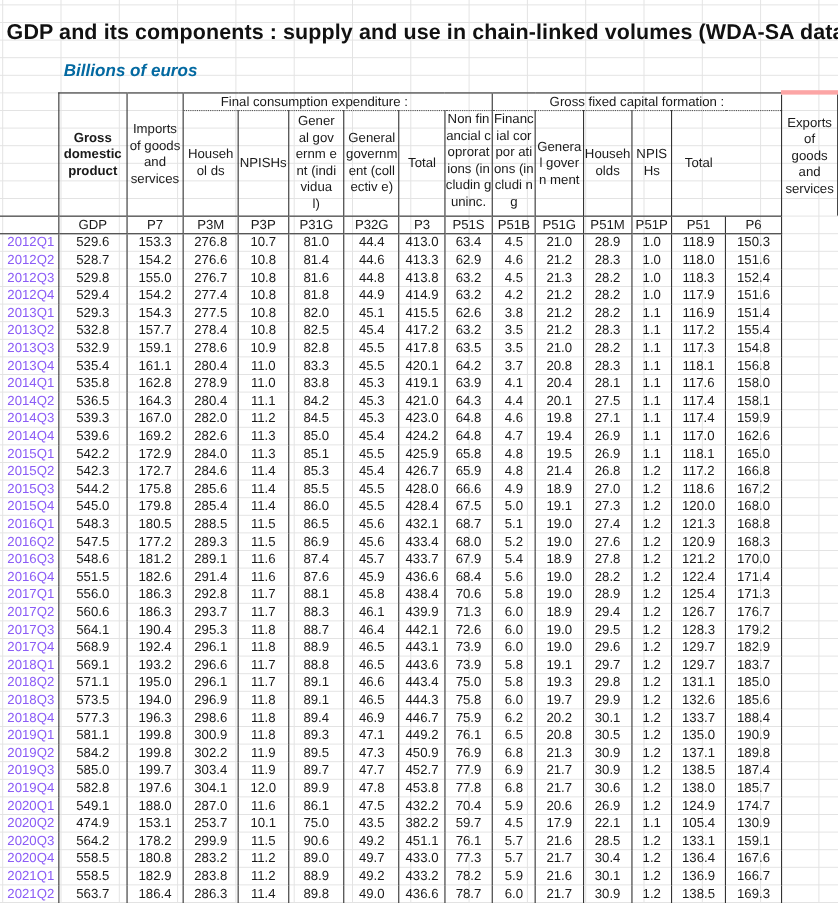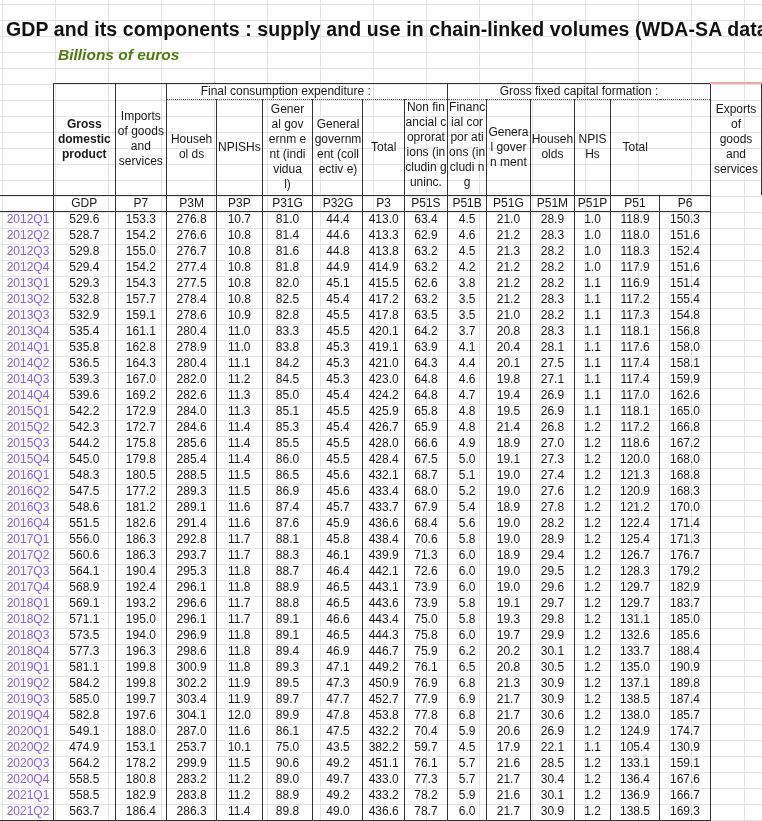--- a/index.html
+++ b/index.html
@@ -6,22 +6,22 @@
   body { width:762px; height:821px; position:relative; overflow:hidden;
          font-family:"Liberation Sans", sans-serif; color:#1a1a1a; }
   
   .grid-bg { position:absolute; left:0; top:0; width:762px; height:821px;
     background-image:
       linear-gradient(to right, #e3e3e3 1px, transparent 1px),
       linear-gradient(to bottom, #e3e3e3 1px, transparent 1px);
     background-size: 53px 16px, 53px 16px; background-position: 2px 4px; }
   .title { position:absolute; left:6px; top:18px; font-size:19.5px; font-weight:bold;
            color:#111; white-space:nowrap; letter-spacing:0.1px; }
-  .subtitle { position:absolute; left:58px; top:46px; font-size:15.5px; font-weight:bold;
-              font-style:italic; color:#4d7c0f; white-space:nowrap; }
+  .subtitle { position:absolute; left:58px; top:56px; font-size:15.5px; font-weight:bold;
+              font-style:italic; color:#0369a1; white-space:nowrap; }
   table.sheet { position:absolute; left:0; top:82px; border-collapse:collapse;
                 table-layout:fixed; background:transparent; }
   table.sheet td { padding:0; font-size:12px; text-align:center; line-height:15px;
                    overflow:hidden; white-space:nowrap; }
   .hdr td { vertical-align:middle; }
   .grp { font-size:12px; height:14px; border-top:1px solid #333; }
   .grp-fce { border-bottom:1px dotted #555; }
   .grp-gfcf { border-bottom:1px dotted #555; }
   .colhead { white-space:normal !important; line-height:15.5px; font-size:12px; word-break:break-all; }
   .colhead.bold { font-weight:bold; word-break:normal; }
@@ -60,21 +60,21 @@
       <col style="width:55px">
   </colgroup>
   <tbody id="thead-body">
     <tr class="hdr">
       <td rowspan="2" style="height:110px"></td>
       <td class="vb colhead bold" rowspan="2" style="border-top:1px solid #333; white-space:normal; padding:0 4px;">Gross domestic product</td>
       <td class="vb colhead" rowspan="2" style="border-top:1px solid #333; padding:16px 2px; word-break:normal;">Imports of goods and services</td>
       <td class="vb grp grp-fce" colspan="5">Final consumption expenditure :</td>
       <td class="grp" style="border-bottom:1px dotted #555;"></td>
       <td class="vb grp grp-gfcf" colspan="6">Gross fixed capital formation :</td>
-      <td class="vb vbr colhead" rowspan="2" style="border-top:2px solid #fca5a5; padding:0 3px; word-break:normal;">Exports of goods and services</td>
+      <td class="vb vbr colhead" rowspan="2" style="border-top:4px solid #fca5a5; padding:0 3px; word-break:normal;">Exports of goods and services</td>
     </tr>
     <tr class="hdr">
       <td class="vb colhead" style="height:95px; padding:0 1px;">Househol ds</td>
       <td class="vb colhead">NPISHs</td>
       <td class="vb colhead" style="padding:0 6px;">General governm ent (individua l)</td>
       <td class="vb colhead" style="padding:0 1px;">General governm ent (collectiv e)</td>
       <td class="vb colhead">Total</td>
       <td class="vb colhead" style="vertical-align:top;margin-top:38px;">Non financial coprorat ions (includin g uninc.</td>
       <td class="vb colhead" style="vertical-align:top;">Financ ial corpor ations (includi ng</td>
       <td class="vb colhead">General govern ment</td>

